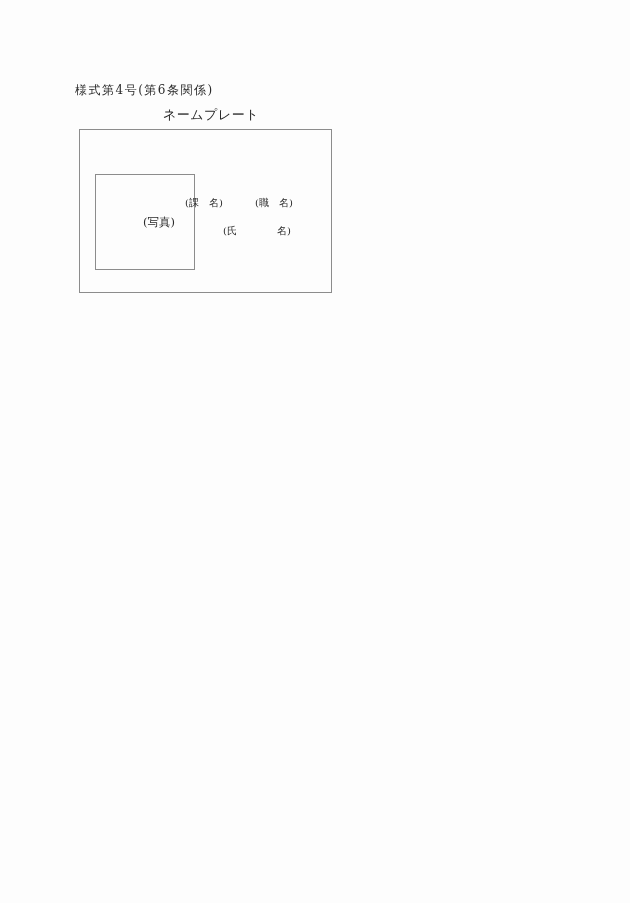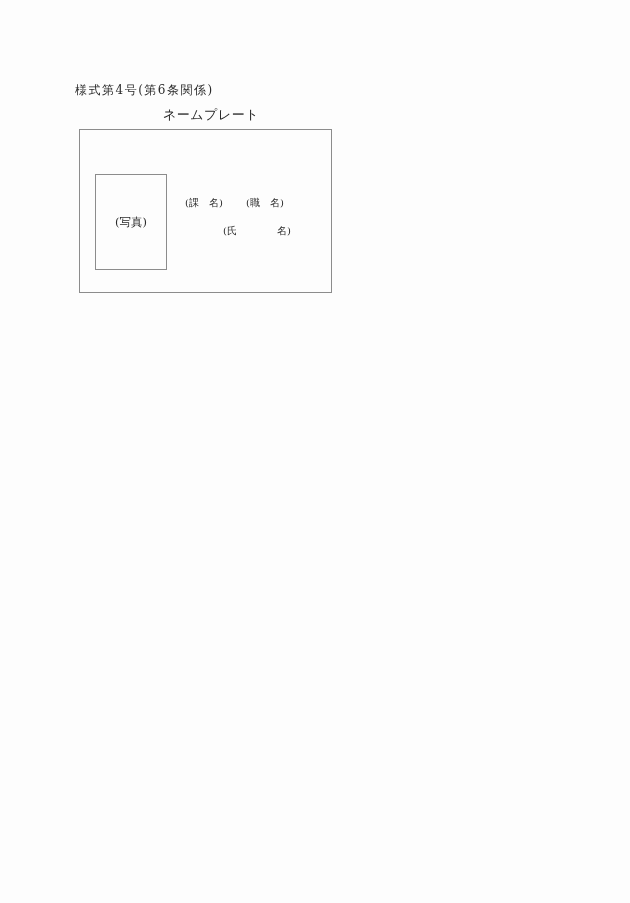--- a/index.html
+++ b/index.html
@@ -42,33 +42,34 @@
     background:var(--bg);
   }
   .photo-box{
     position:absolute;
     left:15px; top:44px;
     width:70px; height:94px;
     border:1px solid var(--line);
     display:flex;
     align-items:center;
     justify-content:center;
+    padding-left:28px;
   }
   .photo-label{
     font-size:11.5px;
     white-space:pre;
   }
   .field-label{
     position:absolute;
     font-size:10px;
     white-space:pre;
     line-height:14px;
   }
   .field-section{ left:105px; top:66px; }
-  .field-position{ left:166px; top:66px; }
+  .field-position{ left:175px; top:66px; }
   .field-name{ left:143px; top:94px; }
 </style>
 </head>
 <body>
 
 <div class="page">
 
   <div class="form-label">様式第4号(第6条関係)</div>
 
   <div class="doc-title">ネームプレート</div>

